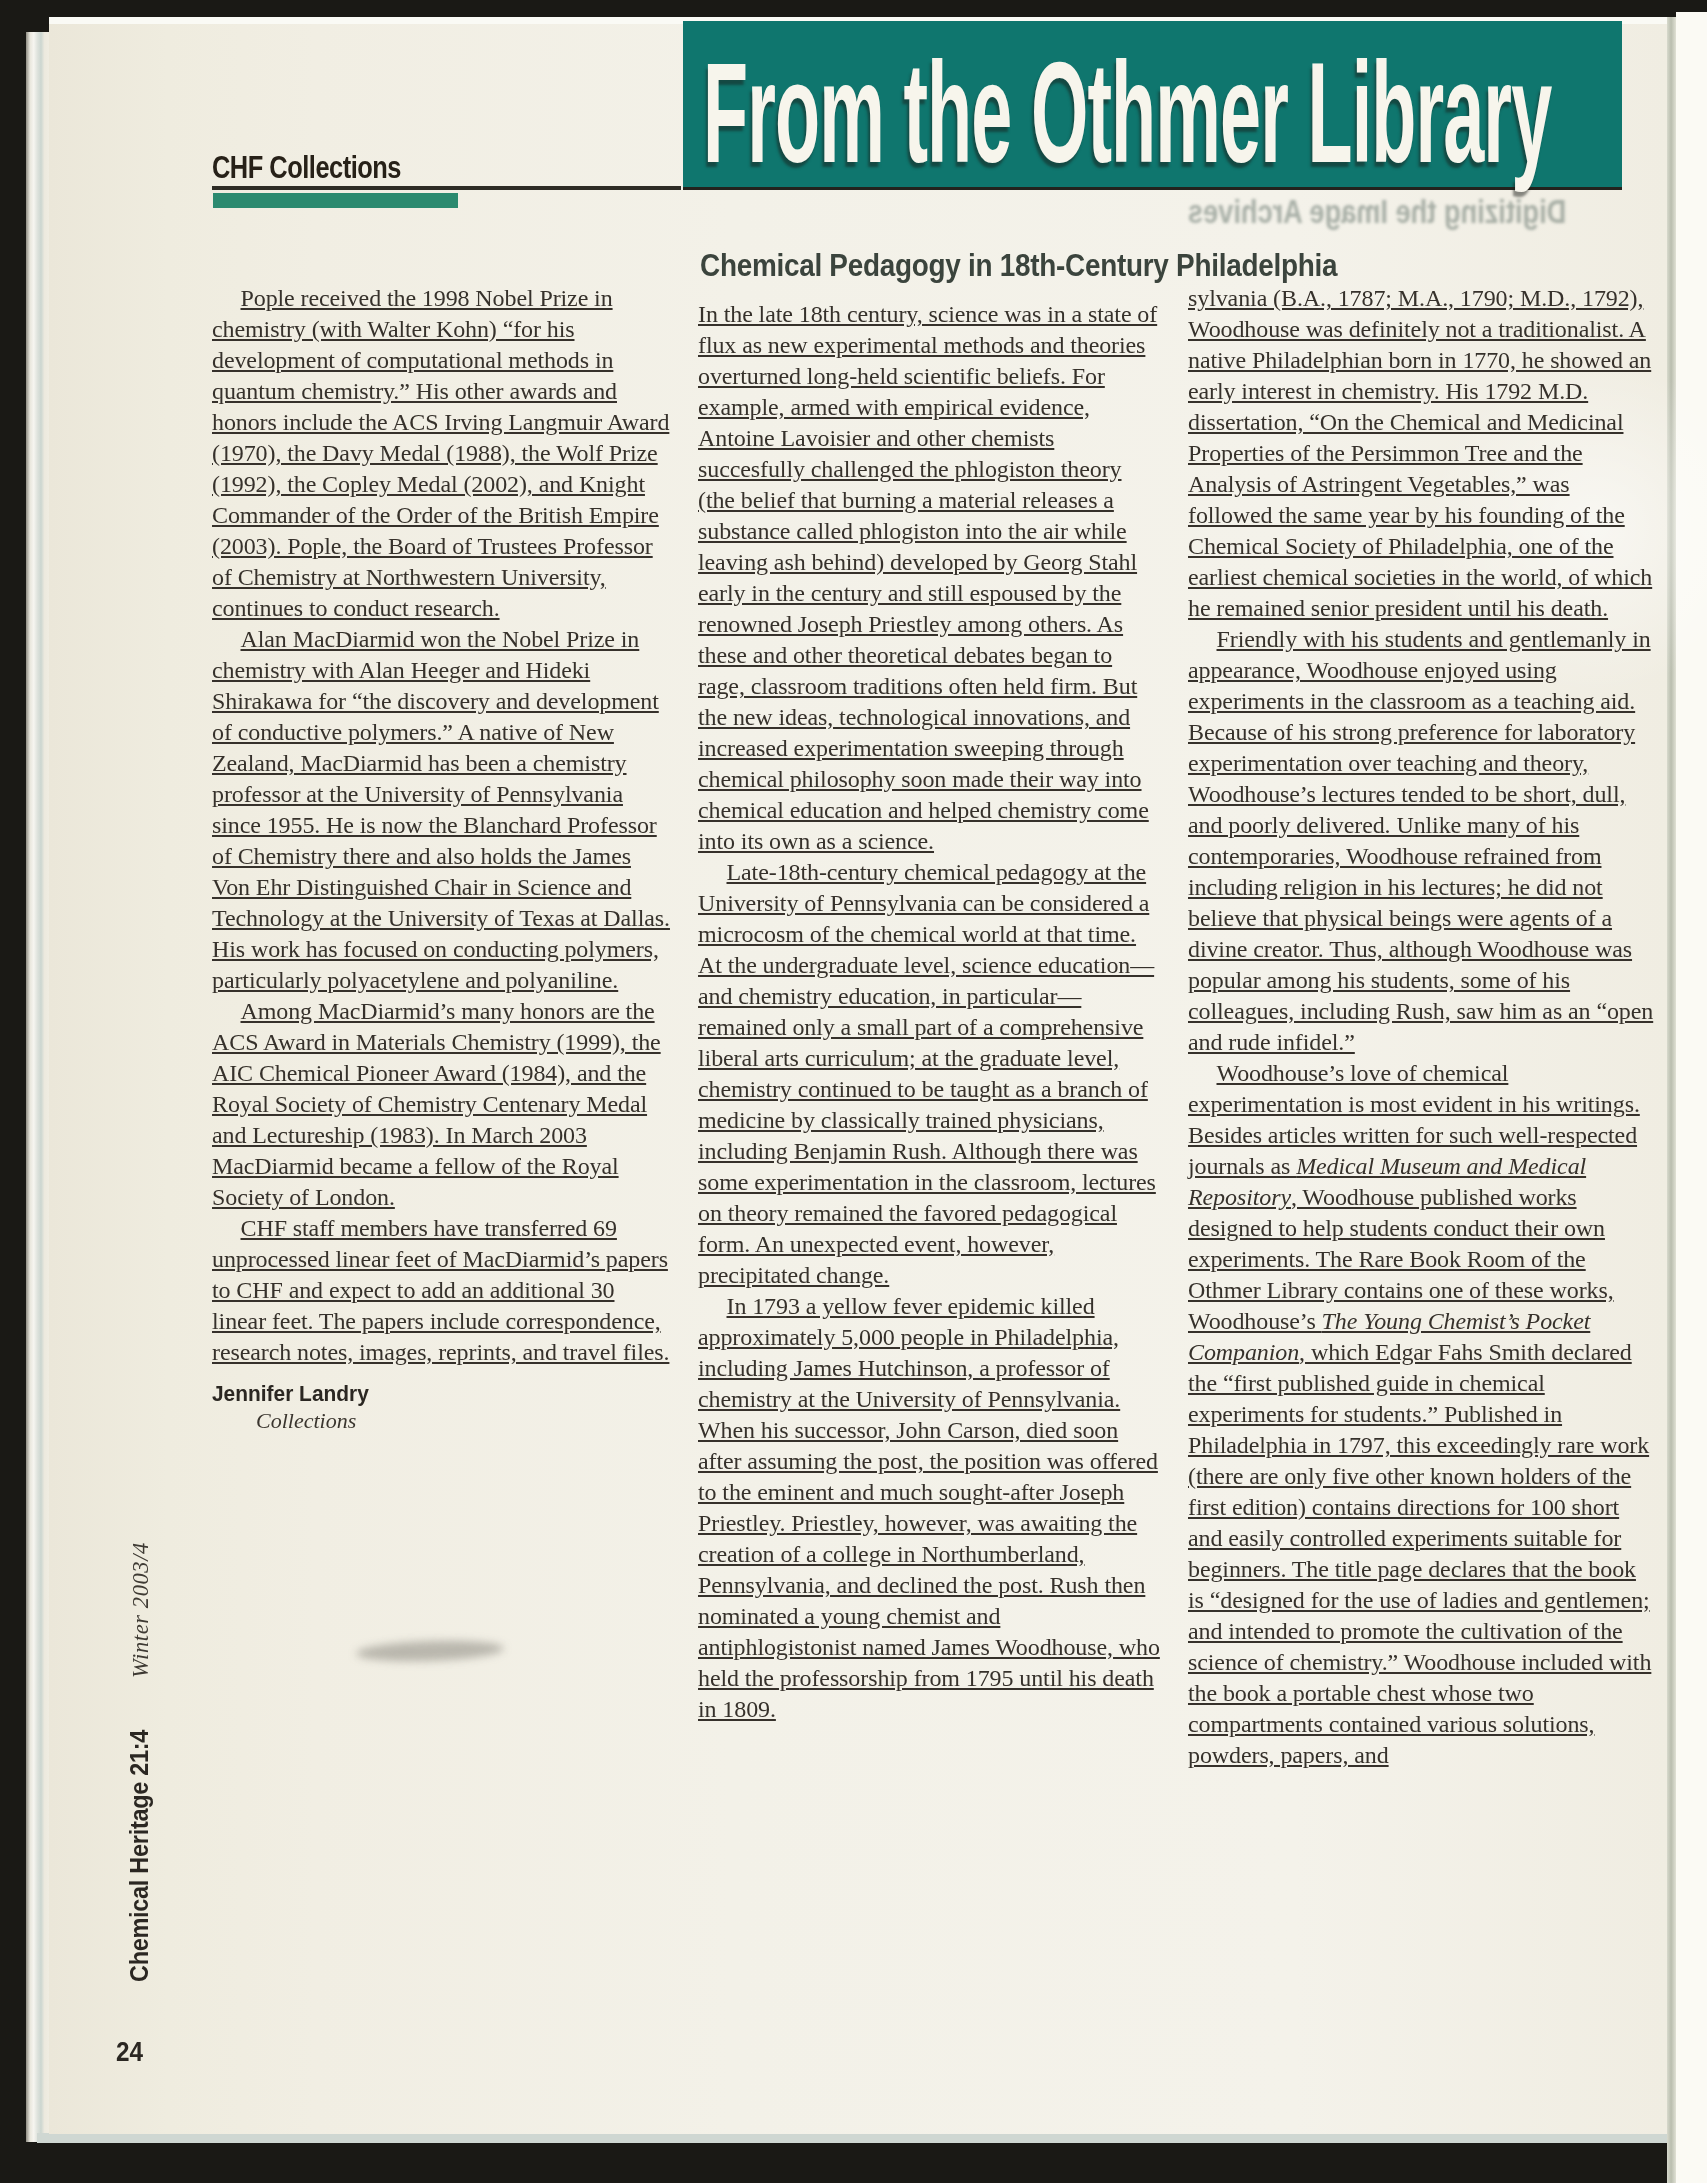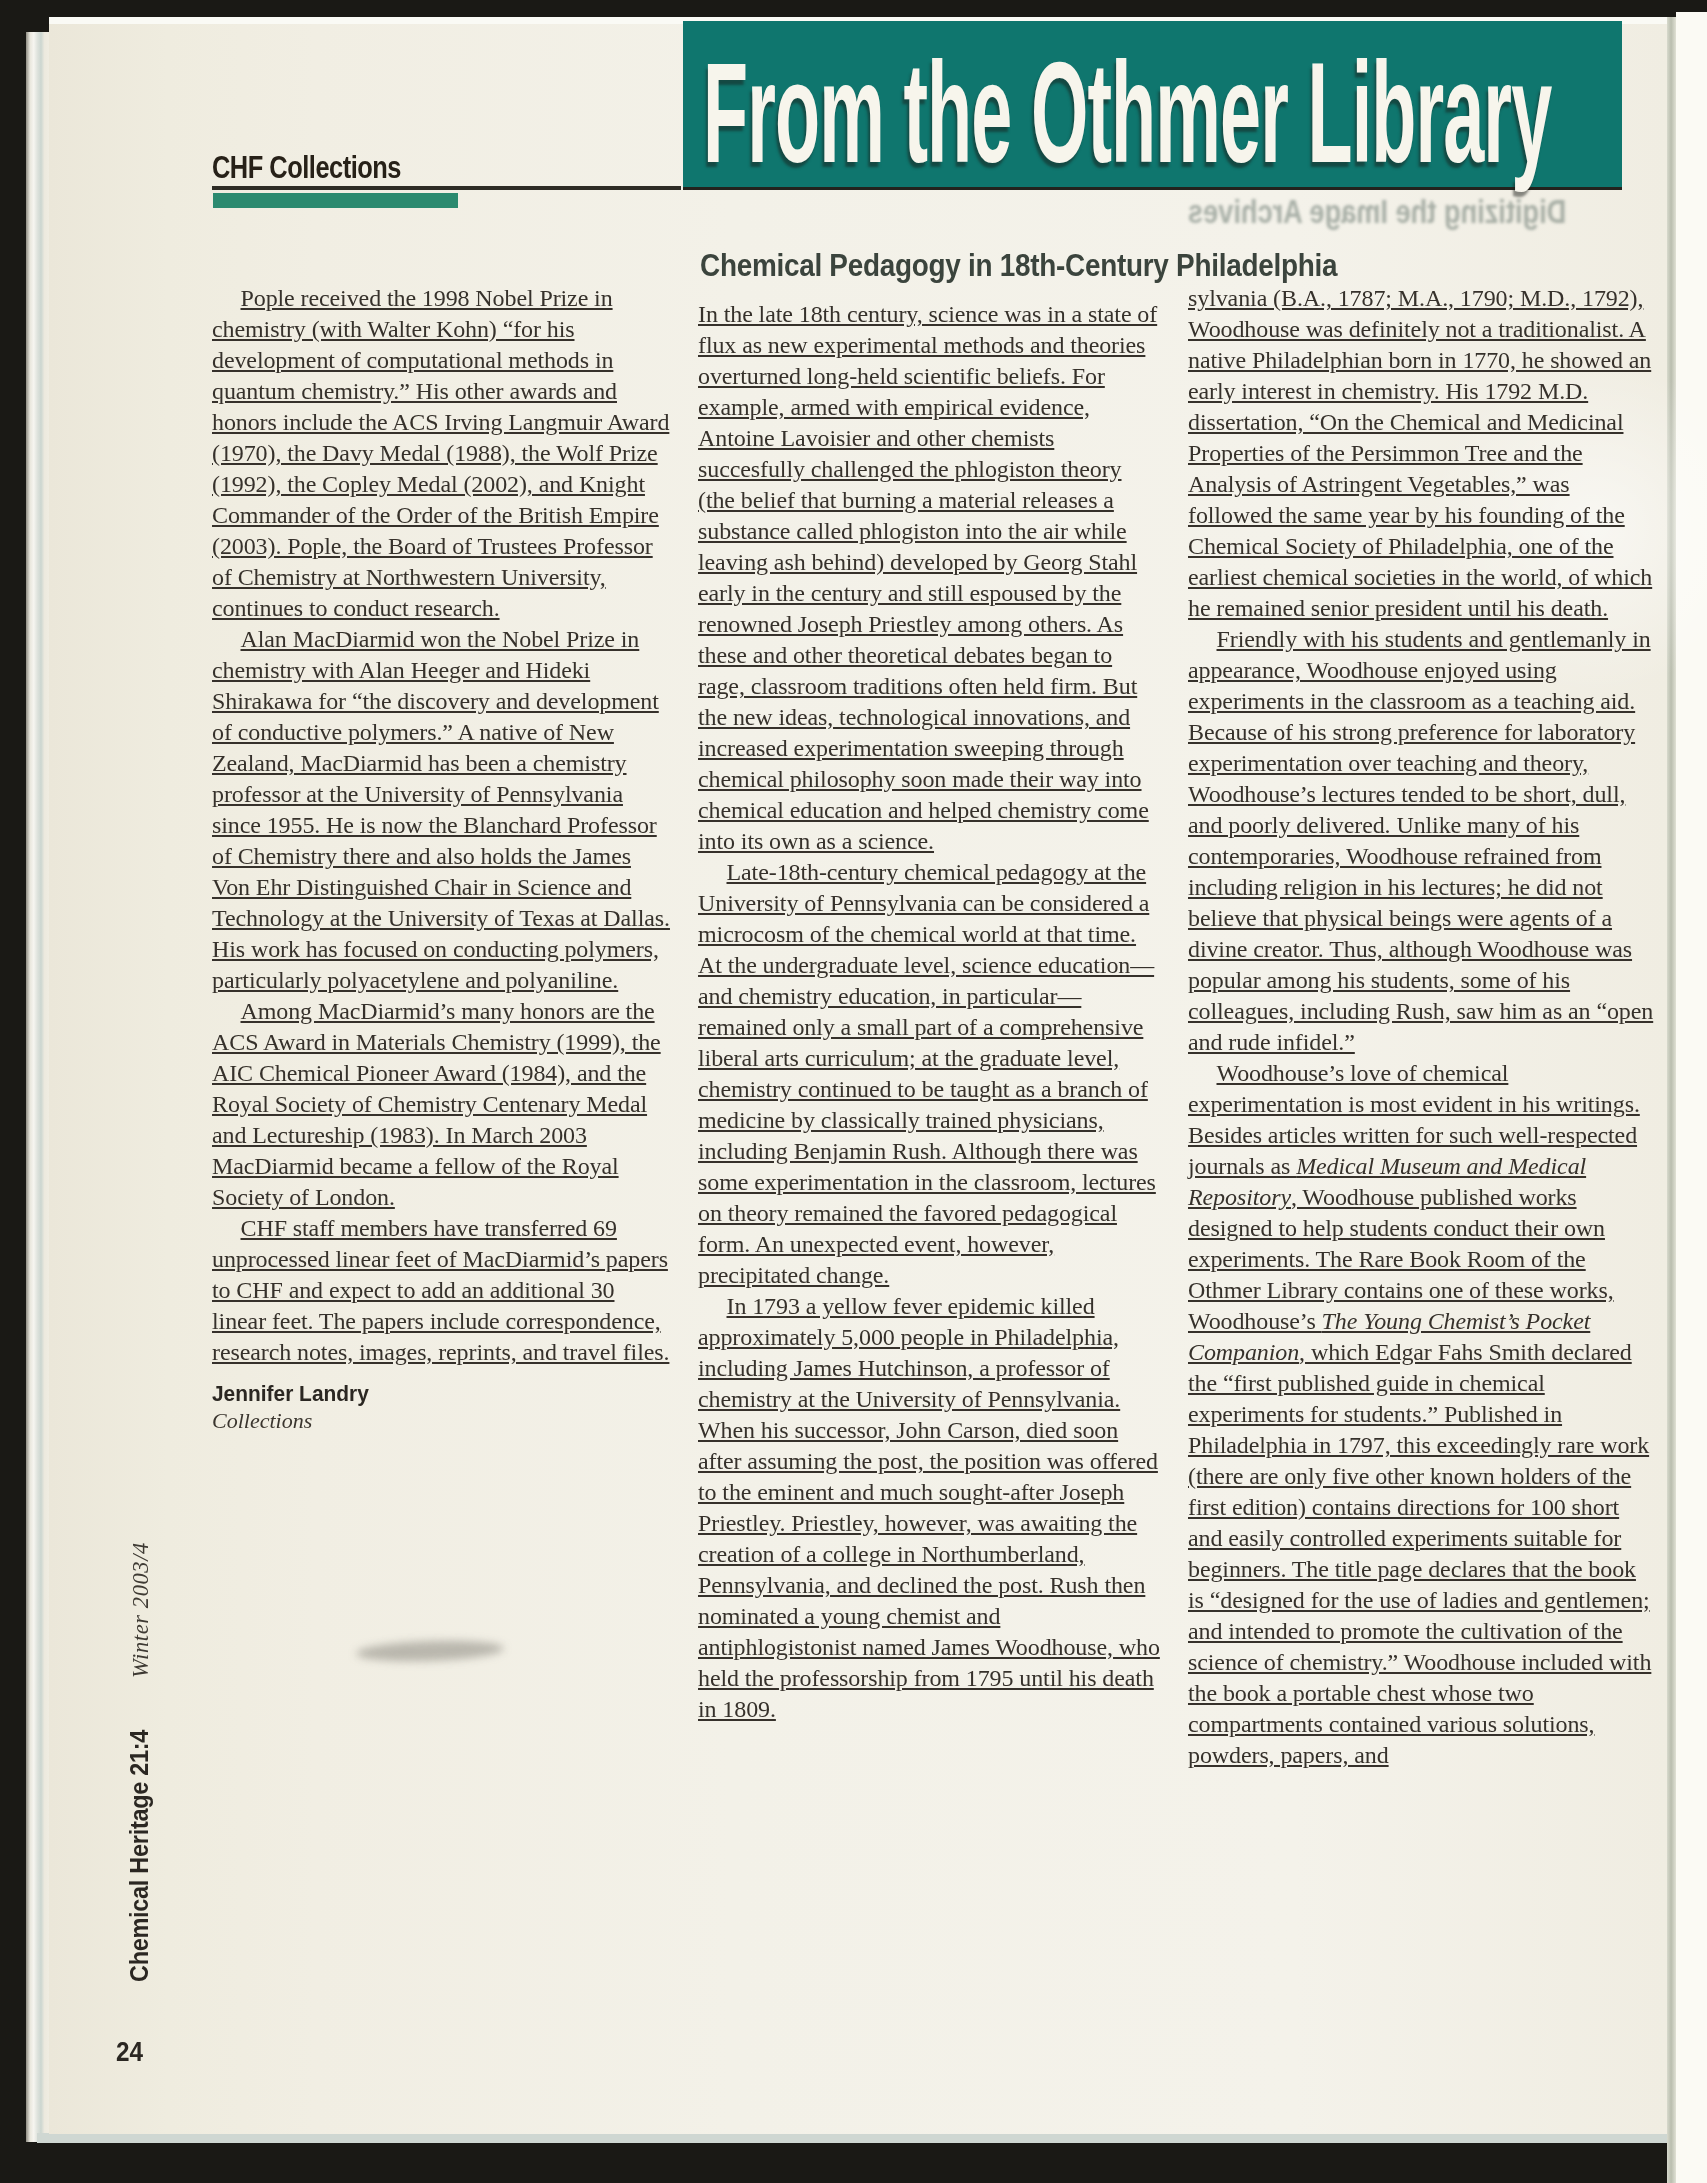--- a/index.html
+++ b/index.html
@@ -75,21 +75,21 @@
     text-align:left;letter-spacing:-0.1px;text-decoration:underline;
   }
   p.body-p.indent{text-indent:28.5px;}
   .ital{font-style:italic;}
   
   .byline{margin-top:13px;}
   .byline-name{
     font:700 22px/26px "Liberation Sans",sans-serif;color:#2b2722;
     transform:scaleX(.95);transform-origin:0 0;
   }
-  .byline-role{font:italic 400 22px/27px "Liberation Serif",serif;color:#3a352e;}
+  .byline-role{font:italic 400 22px/27px "Liberation Serif",serif;color:#3a352e;margin-left:44px;}
   
   .vtext{position:absolute;white-space:nowrap;transform-origin:0 0;}
   .vtext-issue{
     left:130px;top:1678px;transform:rotate(-90deg);
     font:italic 400 22.5px/22.5px "Liberation Serif",serif;color:#3e3a33;letter-spacing:0.6px;
   }
   .vtext-journal{
     left:127px;top:1982px;transform:rotate(-90deg) scaleX(.92);
     font:700 25.5px/25.5px "Liberation Sans",sans-serif;color:#2b2722;letter-spacing:-0.3px;
   }

